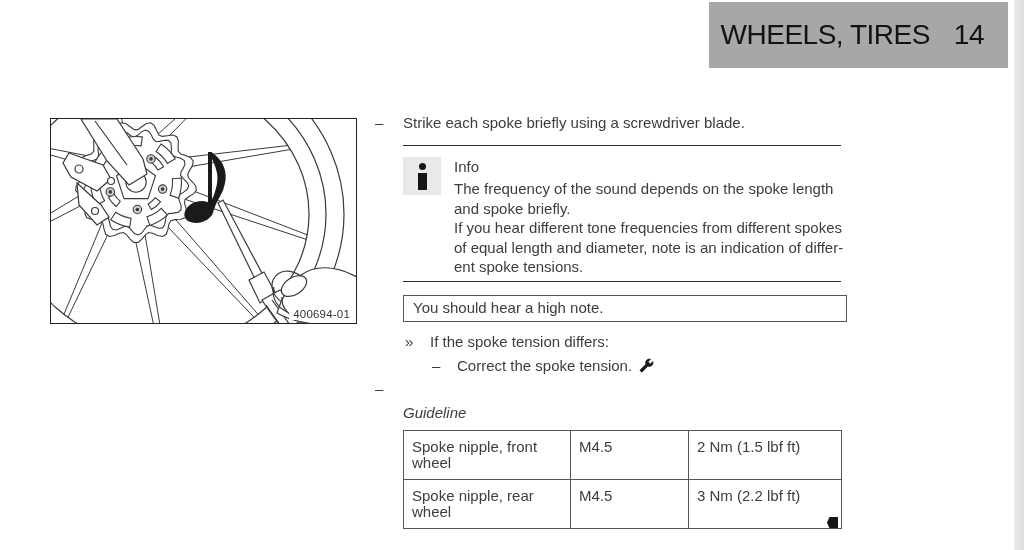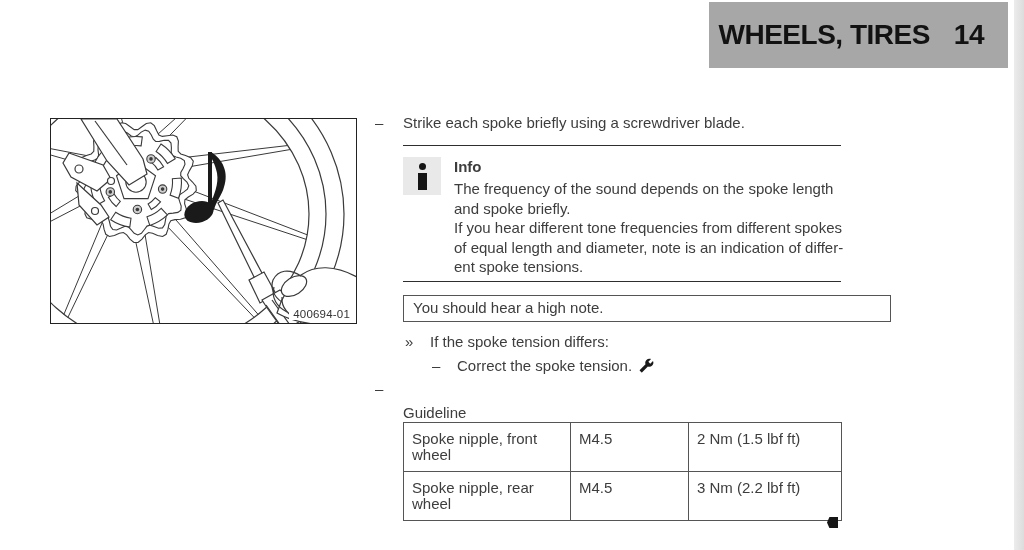--- a/index.html
+++ b/index.html
@@ -10,21 +10,21 @@
     color:#3d3d3d;
   }
   
   .chapter-bar{
     position:absolute;left:709px;top:2px;width:299px;height:66px;
     background:#a7a7a7;
     display:flex;align-items:center;justify-content:flex-end;
     padding-right:24px;box-sizing:border-box;gap:24px;
   }
   .chapter-title,.chapter-num{
-    font-size:28px;font-weight:bold;color:#121212;letter-spacing:-0.5px;
+    font-size:28px;font-weight:normal;color:#121212;letter-spacing:-0.5px;
     white-space:nowrap;
   }
   
   .edge{
     position:absolute;left:1014px;top:0;width:10px;height:550px;
     background:linear-gradient(to right,#ececec,#dcdcdc);
   }
   
   .illustration{
     position:absolute;left:50px;top:118px;width:305px;height:204px;
@@ -44,33 +44,33 @@
   .rule{border-top:1px solid #2e2e2e;margin-left:28px;width:438px;box-sizing:border-box;}
   .r1{margin-top:13px;}
   .r2{margin-top:4px;}
   .info{display:flex;gap:13px;margin-left:28px;margin-top:11px;}
   .info-icon{
     width:38px;height:38px;flex:none;background:#e9e9e9;
     display:flex;flex-direction:column;align-items:center;justify-content:center;gap:3px;
   }
   .info-icon .dot{width:7px;height:7px;border-radius:50%;background:#151515;}
   .info-icon .bar{width:9px;height:17px;background:#151515;}
-  .info-title{font-weight:bold;margin-bottom:3px;}
+  .info-title{font-weight:normal;margin-bottom:3px;}
   .iline{line-height:19.5px;white-space:nowrap;}
   .result-box{
-    margin:13px 0 0 28px;width:488px;box-sizing:border-box;
+    margin:13px 0 0 28px;width:444px;box-sizing:border-box;
     border:1px solid #555;padding:2px 9px 4px;
   }
   .cond{margin:10px 0 0 30px;}
   .cond .mk2{width:25px;flex:none;}
   .act{margin:5px 0 0 57px;align-items:center;}
   .act .mk2{width:25px;flex:none;}
   .wrench{width:15px;height:15px;margin-left:7px;flex:none;}
   .s2{margin-top:4px;}
-  .guideline{margin:5px 0 0 28px;}
+  .guideline{margin:5px 0 8px 28px;font-style:italic;}
   table.torque{
     margin:0 0 0 28px;border-collapse:collapse;table-layout:fixed;width:438px;
   }
   table.torque td{
     border:1px solid #555;vertical-align:top;
     padding:8px 8px 4px;line-height:16px;height:36px;
     font-size:15px;color:#3d3d3d;word-wrap:break-word;
   }
   col.c1{width:167px}col.c2{width:118px}col.c3{width:153px}
   

